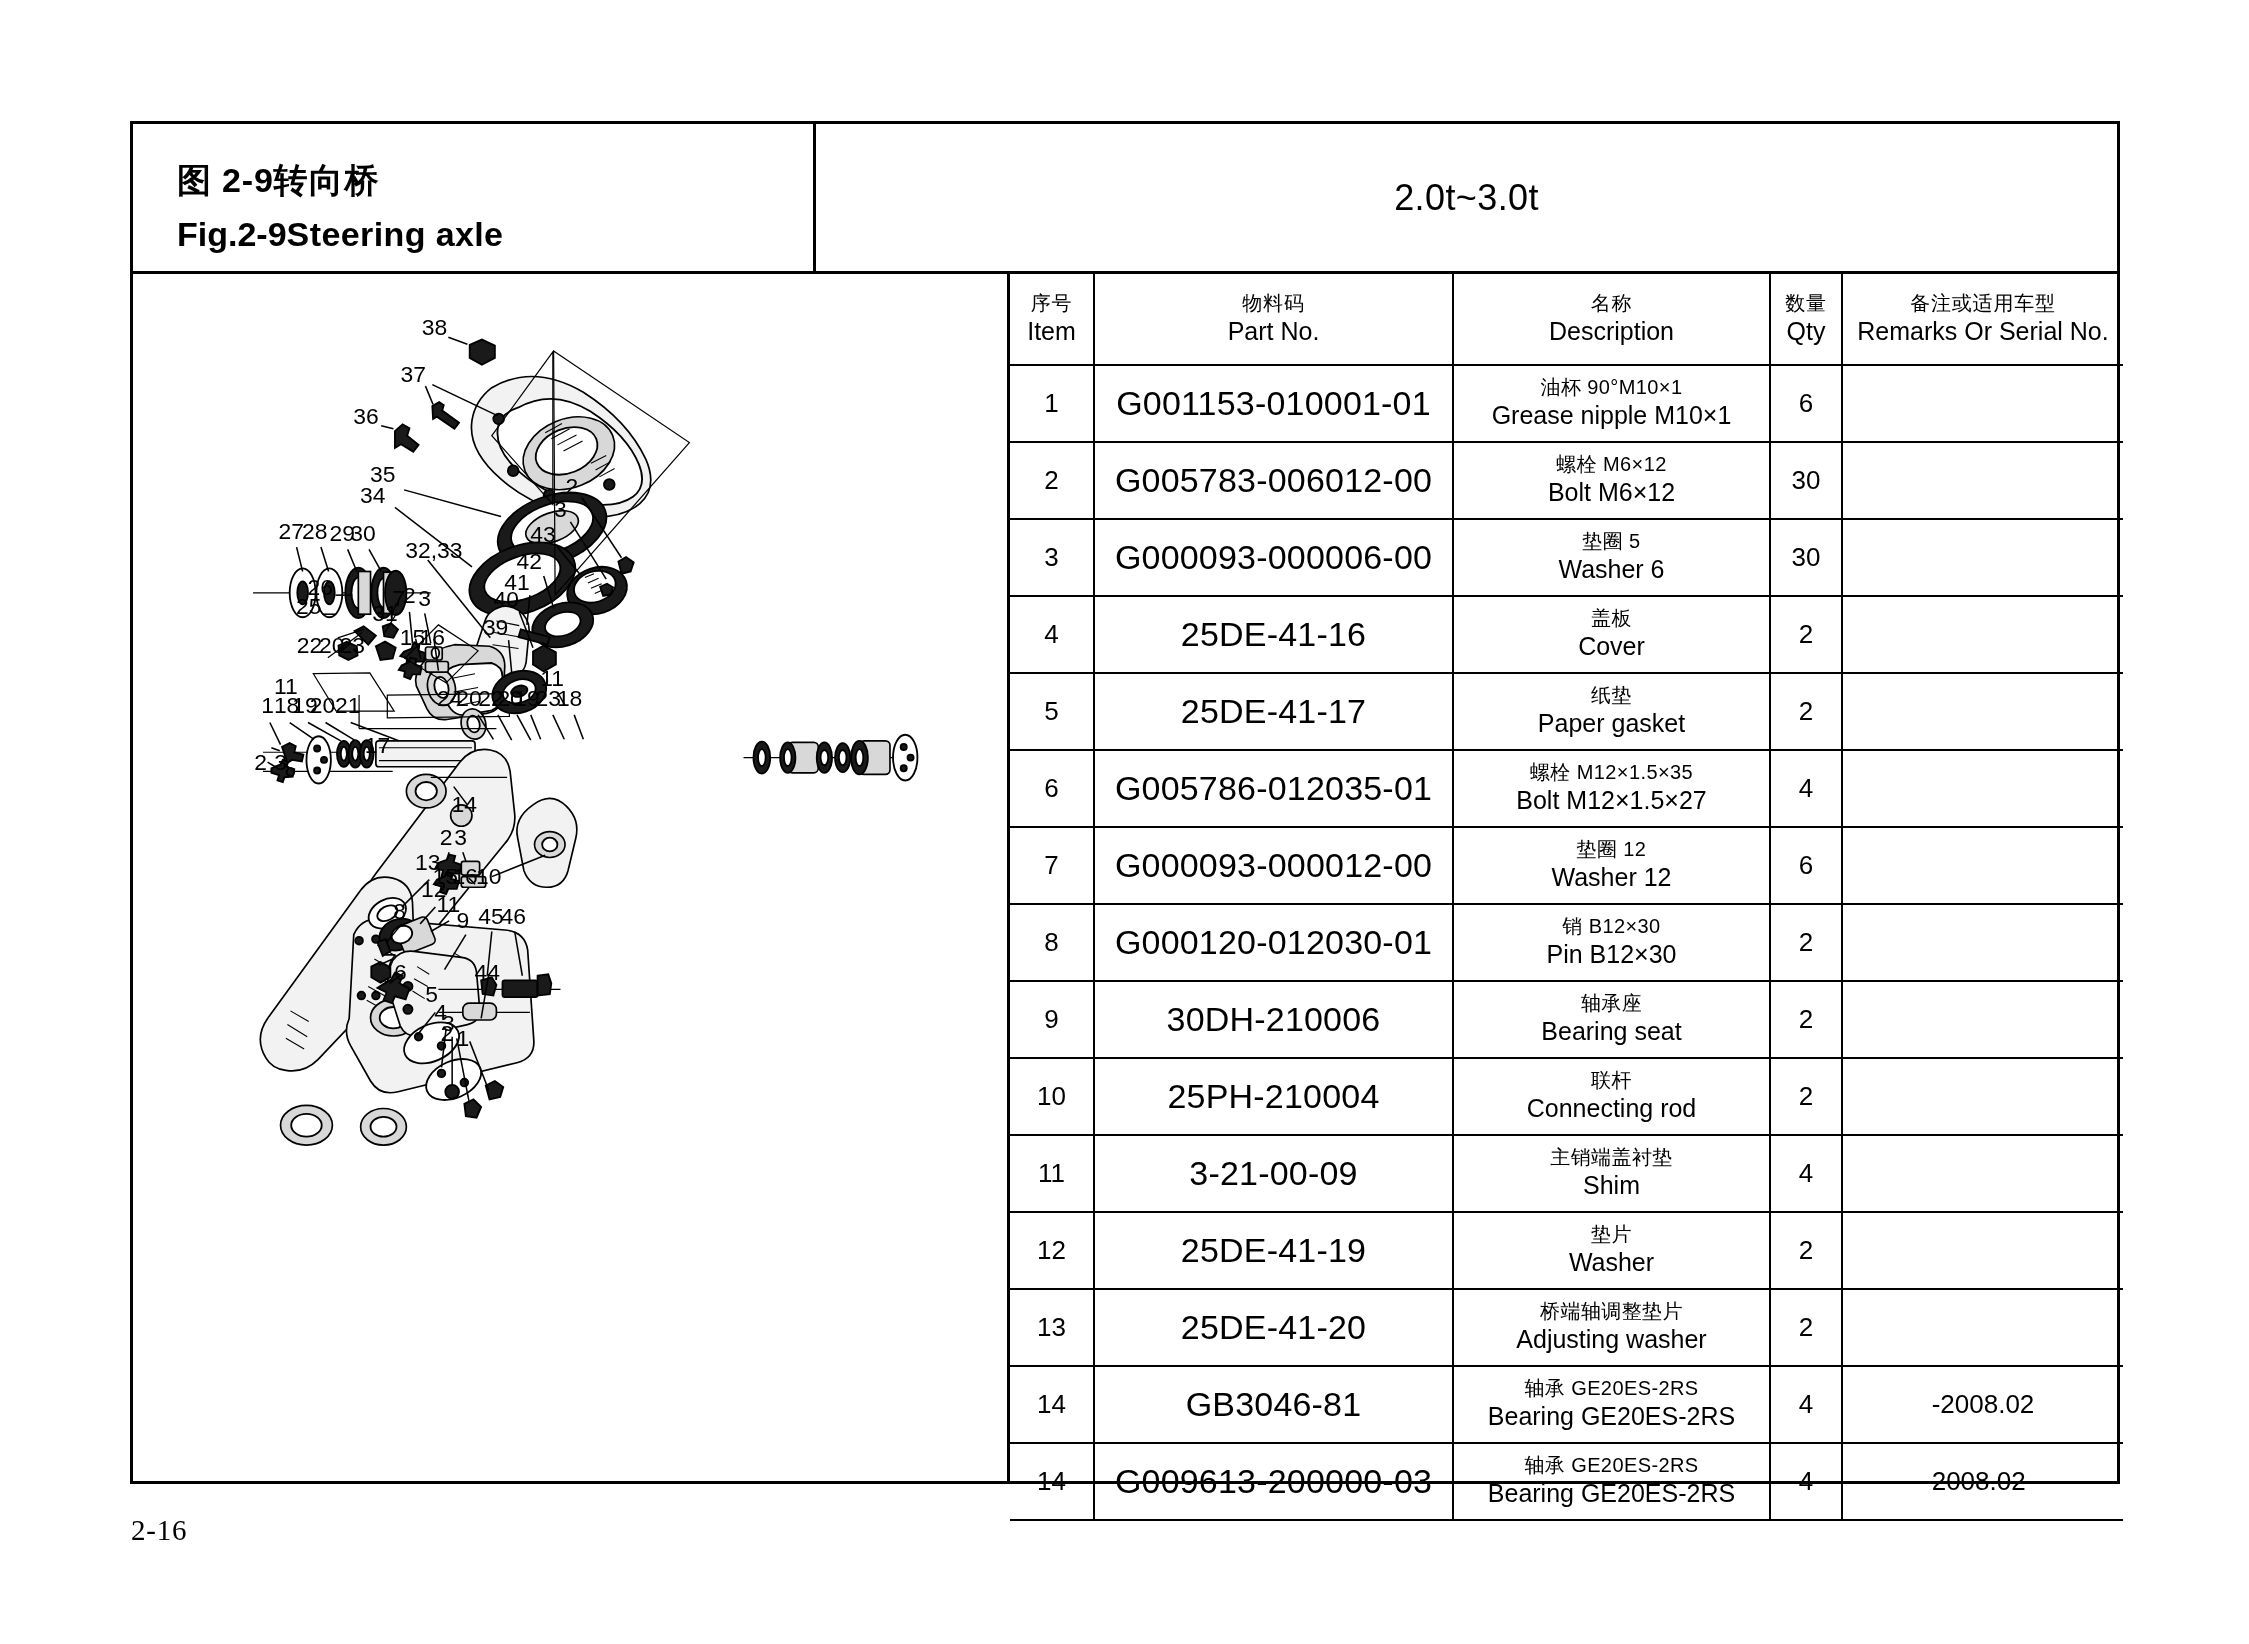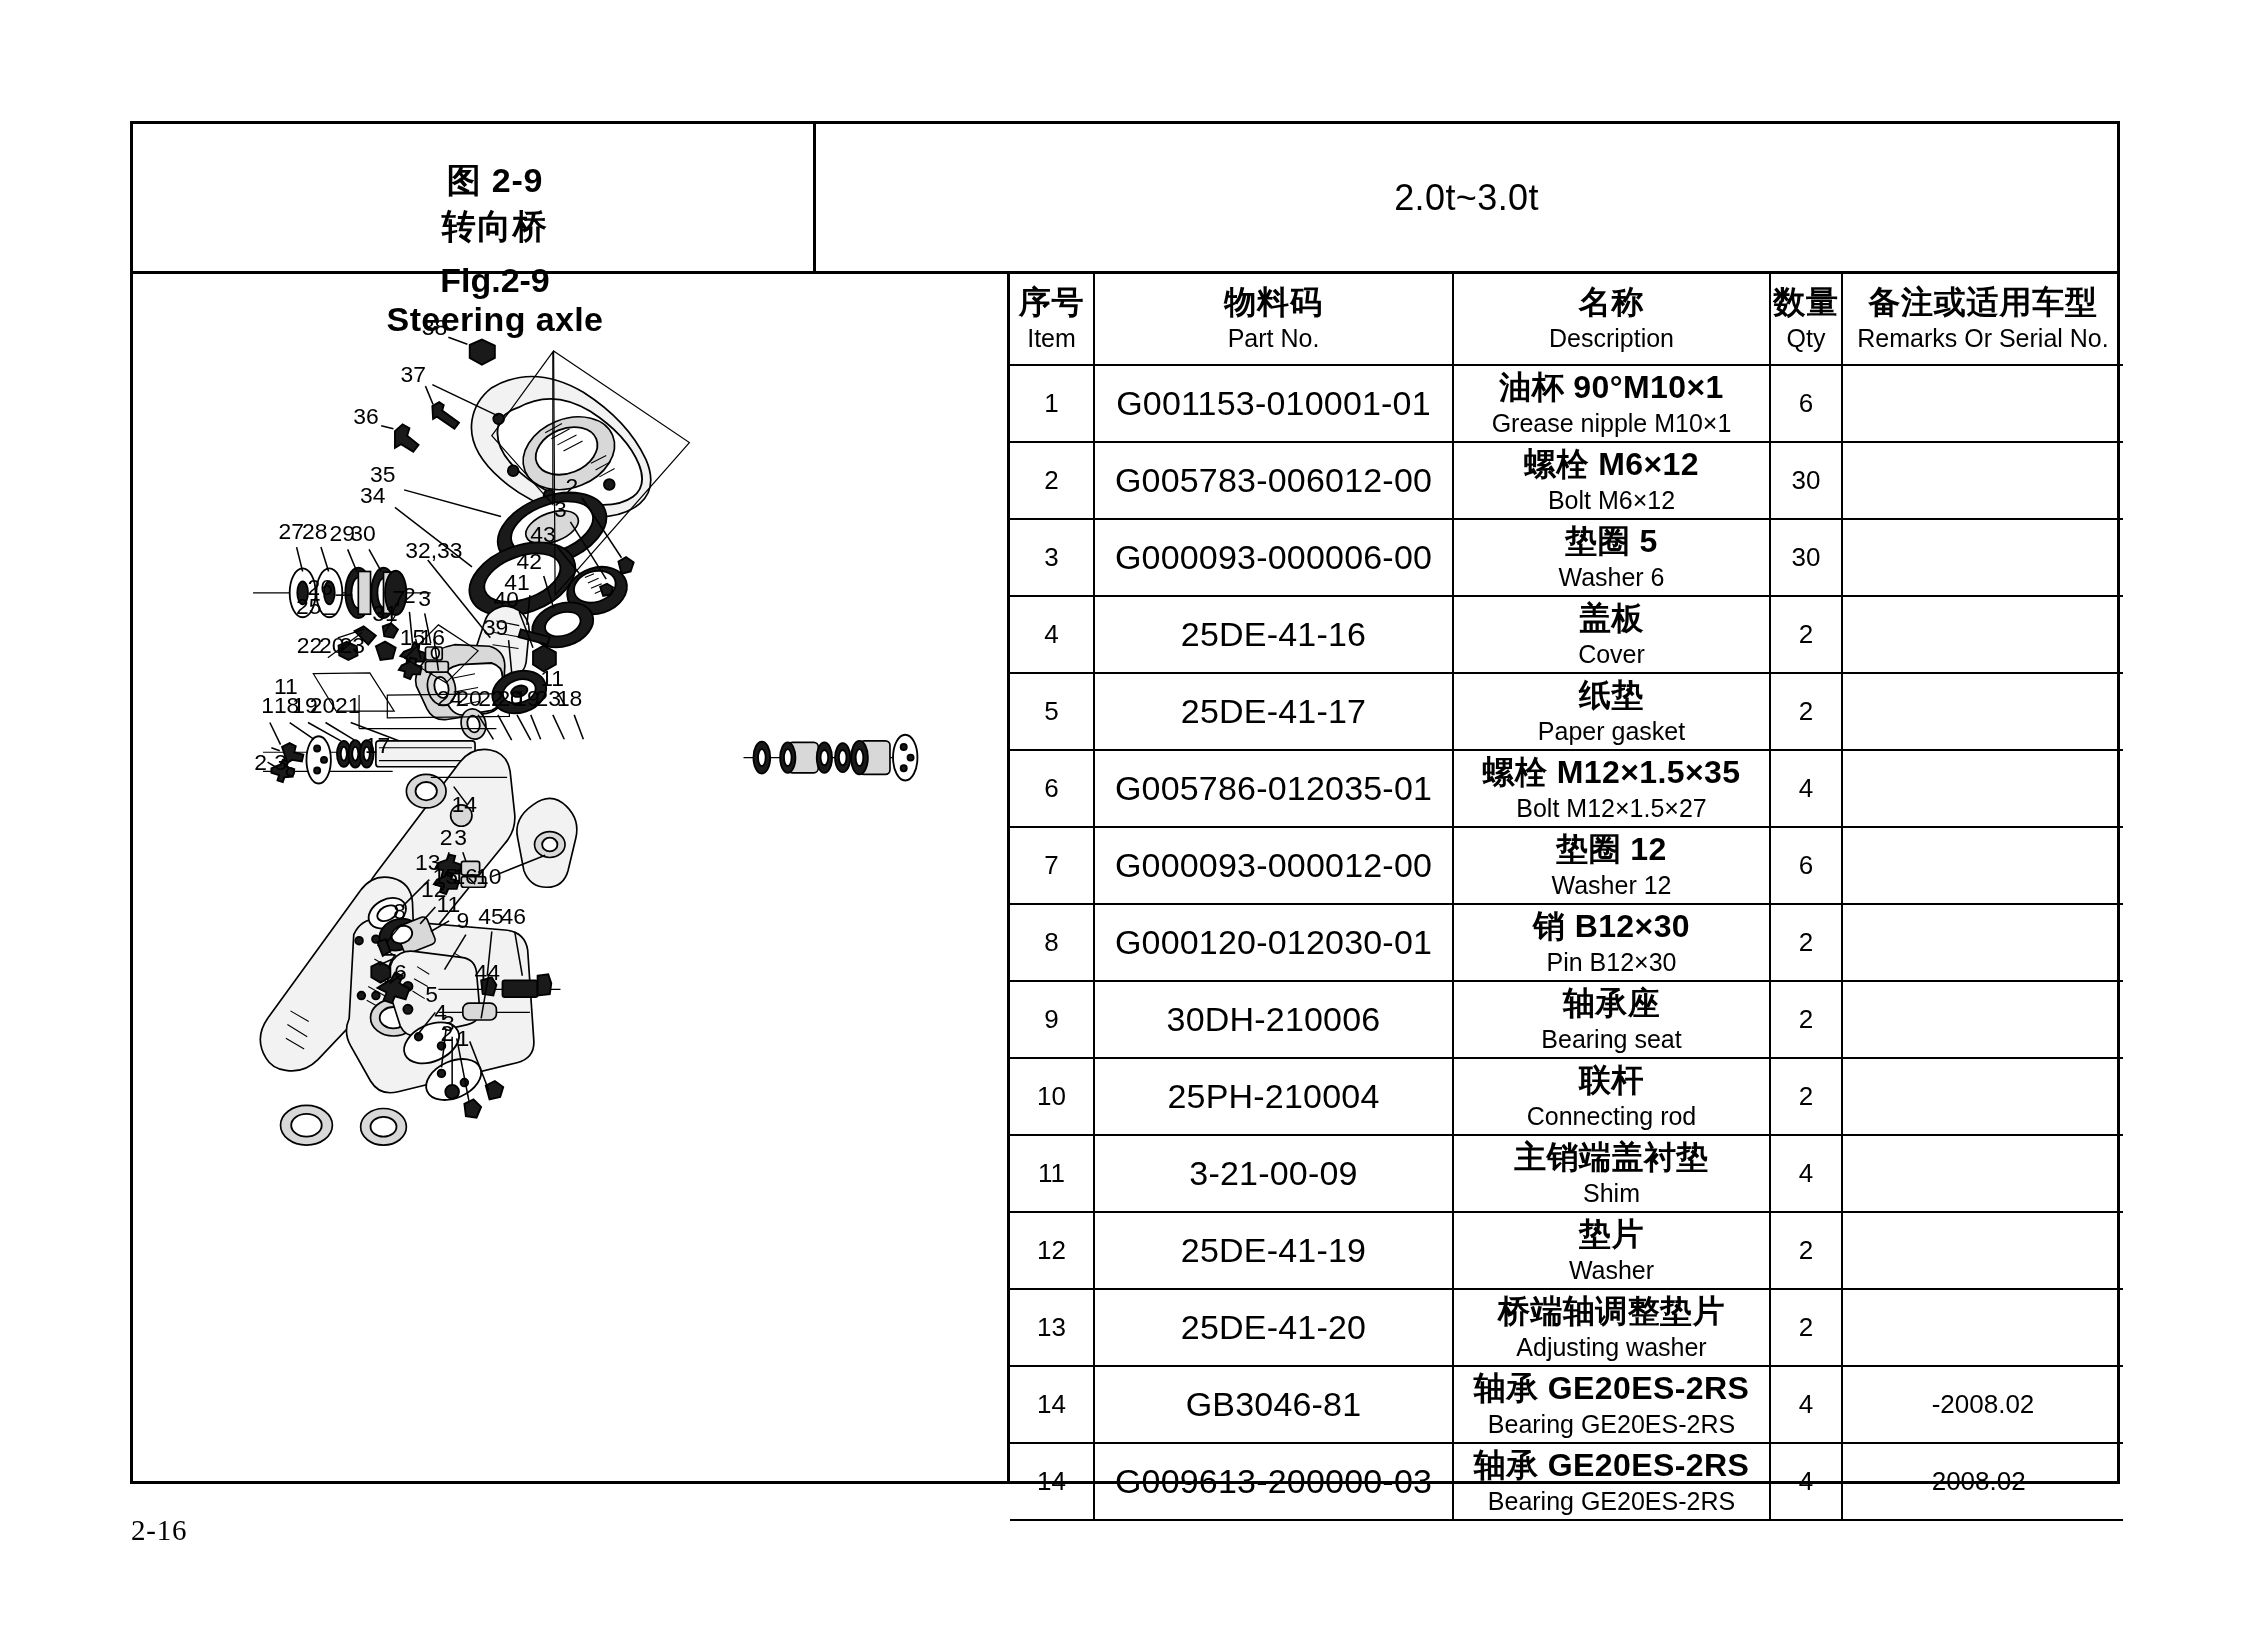--- a/index.html
+++ b/index.html
@@ -49,21 +49,20 @@
     width: 683px;
     height: 100%;
     border-right: 3.8px solid #000;
     box-sizing: border-box;
     padding: 34px 0 0 44px;
   }
   .title-row {
     display: flex;
     align-items: center;
     white-space: nowrap;
-    flex-direction: column;
   }
   .t-cn-num {
     font-size: 34px;
     font-weight: bold;
     letter-spacing: 0.8px;
   }
   .t-cn-name {
     font-size: 34px;
     font-weight: bold;
     letter-spacing: 1.5px;
@@ -139,21 +138,21 @@
   table.parts tr > *:first-child { border-left: none; }
   table.parts tr > *:last-child  { border-right: none; }
   table.parts tr:first-child > * { border-top: none; }
 
   col.c-item { width: 84px; }
   col.c-part { width: 359px; }
   col.c-desc { width: 317px; }
   col.c-qty  { width: 72px; }
   col.c-rem  { width: 281px; }
 
-  th .cn, td .cn { display:block; font-size: 32px; line-height: 1.24; font-weight: bold; }
+  th .cn, td .cn { display:block; font-size: 20px; line-height: 1.24; }
   th .en, td .en { display:block; font-size: 25px; line-height: 1.26; }
   th { height: 90px; }
   thead .cn { letter-spacing: 0.8px; }
 
   td.item-cell { font-size: 26px; }
   td.part-cell { font-size: 34px; letter-spacing: 0.2px; }
   td.qty-cell  { font-size: 26px; }
   td.rem-cell  { font-size: 26px; }
 
   td.desc-cell {

